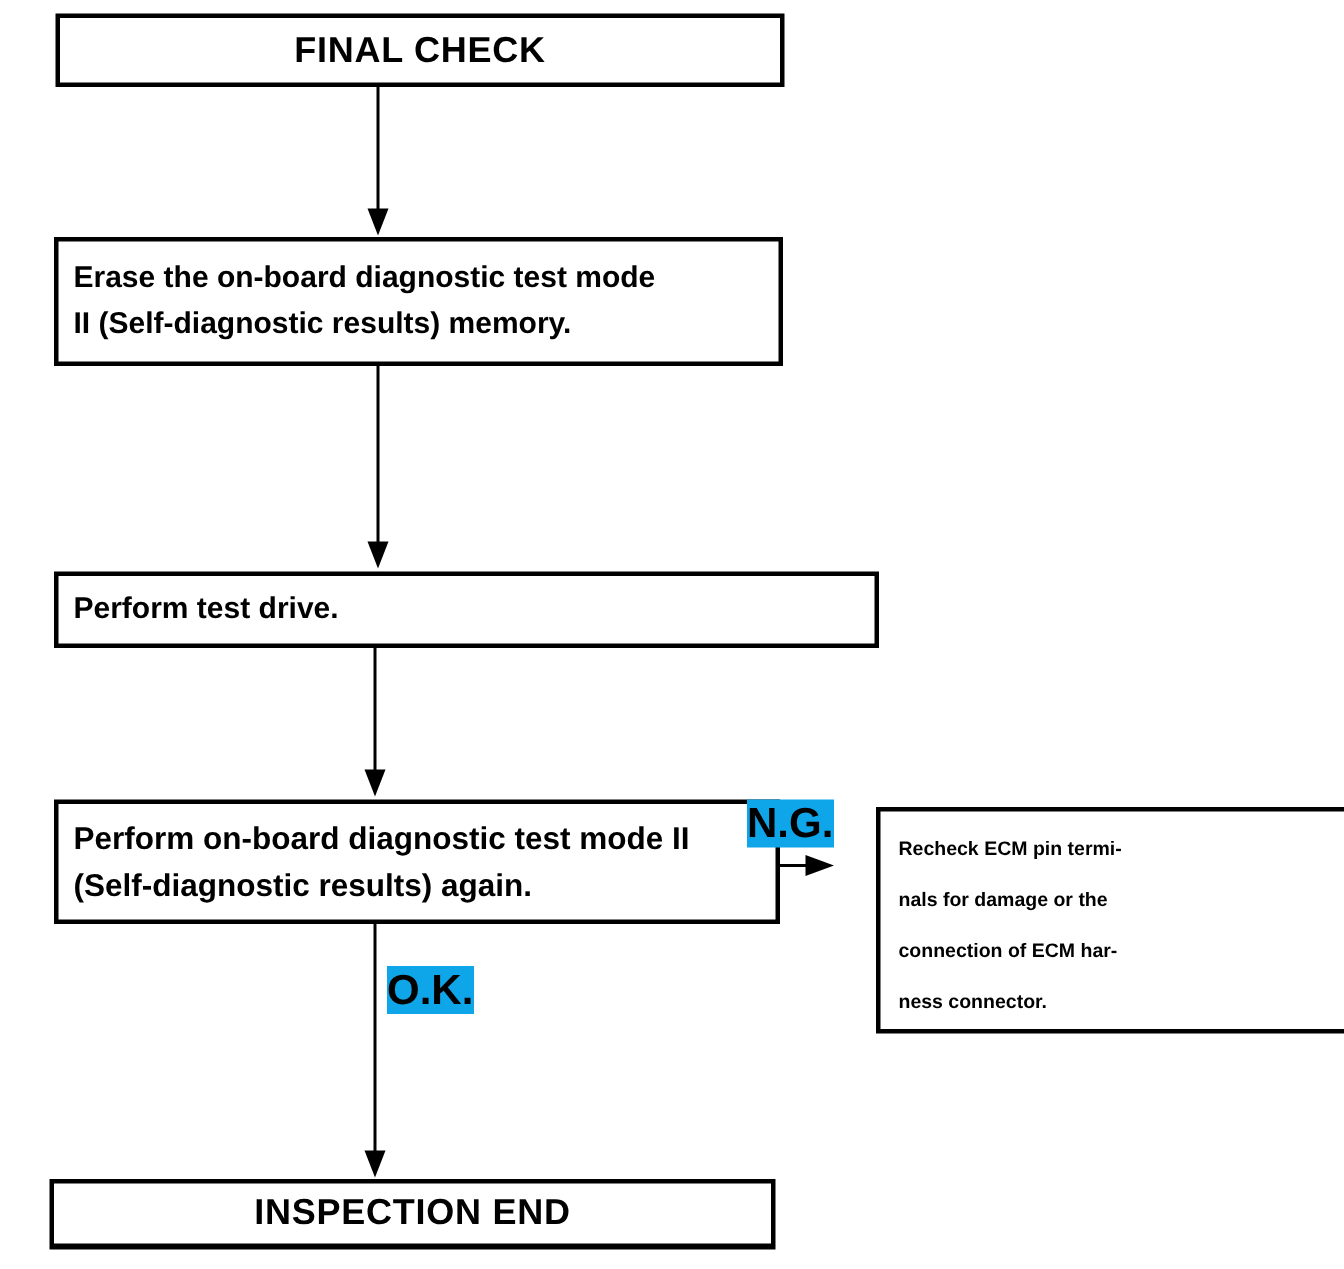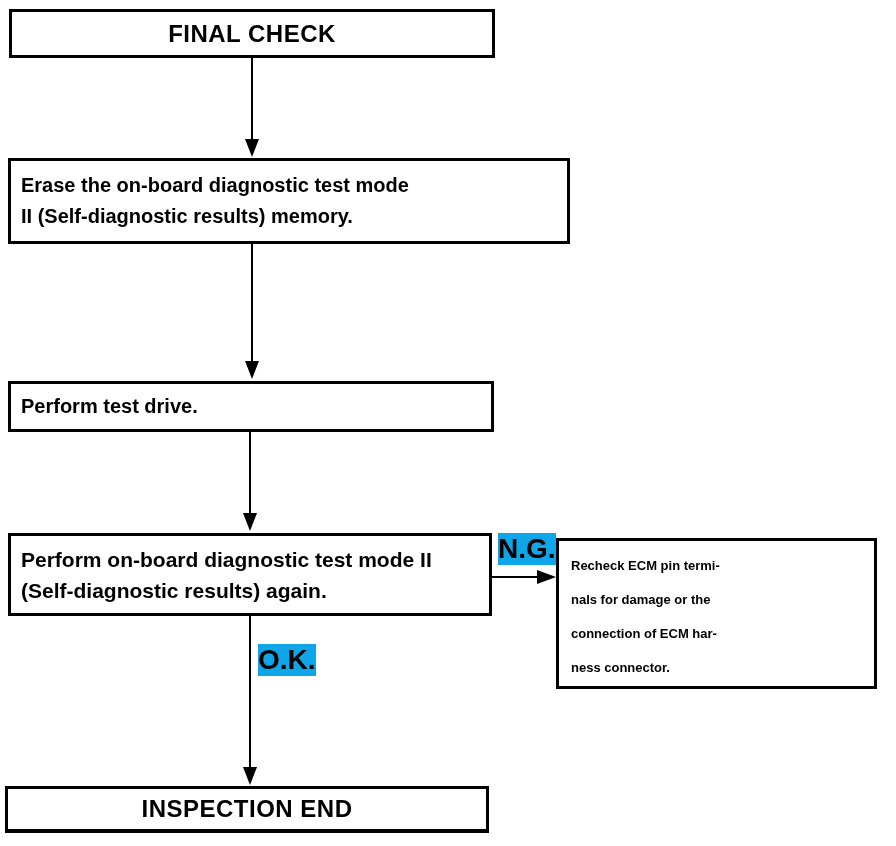--- a/index.html
+++ b/index.html
@@ -23,41 +23,42 @@
     width: 896px;
     height: 846px;
     pointer-events: none;
   }
   .node {
     position: absolute;
     border: 3px solid #000000;
     background: #ffffff;
     box-sizing: border-box;
     font-weight: bold;
+    margin-left: 28px;
   }
   .node-text {
     white-space: pre-line;
   }
   .head {
     display: flex;
     align-items: center;
     justify-content: center;
     font-size: 24px;
     letter-spacing: 0.5px;
   }
   #node-final-check {
     left: 9px; top: 9px; width: 486px; height: 49px;
   }
   #node-erase-memory {
-    left: 8px; top: 158px; width: 562px; height: 86px;
+    left: 8px; top: 158px; width: 486px; height: 86px;
     padding: 9px 10px 0 10px;
     font-size: 20px; line-height: 31px;
   }
   #node-test-drive {
-    left: 8px; top: 381px; width: 486px; height: 51px;
+    left: 8px; top: 381px; width: 550px; height: 51px;
     display: flex; align-items: center;
     padding: 0 10px;
     font-size: 20px;
   }
   #node-diagnostic-again {
     left: 8px; top: 533px; width: 484px; height: 83px;
     padding: 8px 10px 0 10px;
     font-size: 21px; line-height: 31px;
   }
   #node-recheck-ecm {

